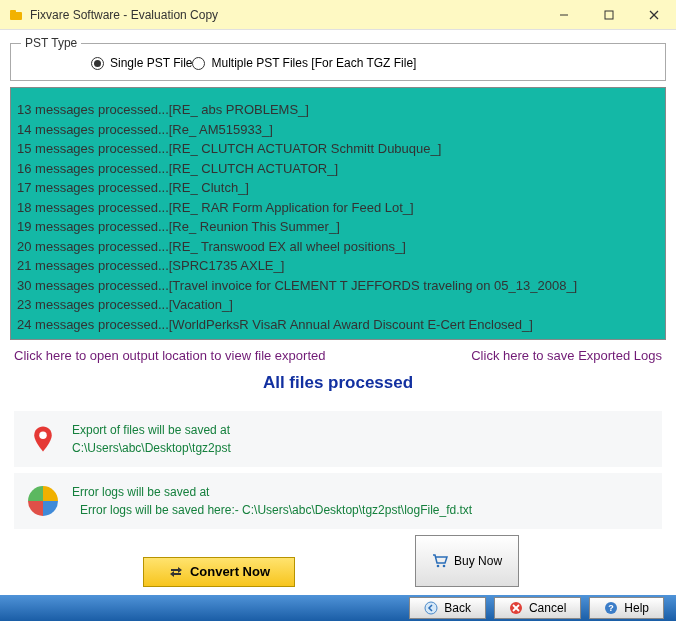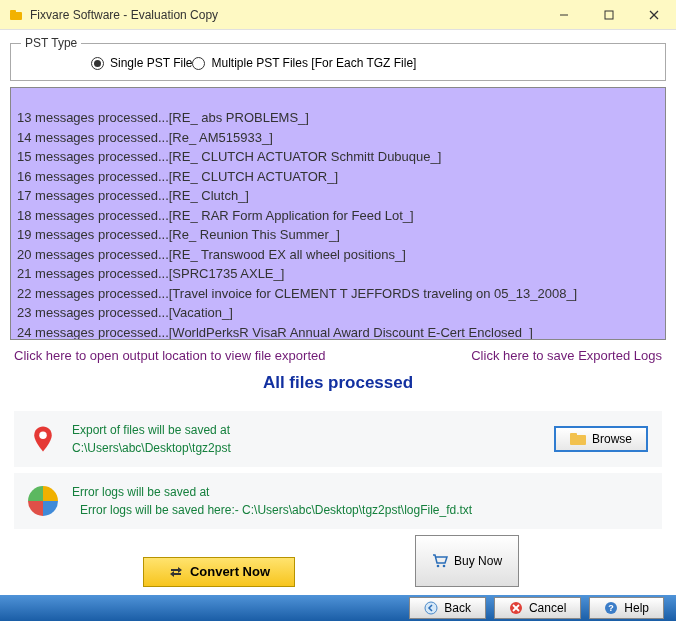--- a/index.html
+++ b/index.html
@@ -9,21 +9,21 @@
 .titlebar .title { flex: 1; font-size: 12px; color: #333; }
 .titlebar .win-btn { width: 45px; height: 30px; display: flex; align-items: center; justify-content: center; cursor: pointer; }
 .content { padding: 6px 10px 0 10px; }
 fieldset.pst-type { border: 1px solid #aaa; padding: 6px 10px 10px 10px; margin-bottom: 6px; }
 fieldset.pst-type legend { font-size: 12px; color: #333; padding: 0 4px; }
 .radio-row { display: flex; padding-left: 70px; align-items: center; }
 .radio-item { display: flex; align-items: center; gap: 6px; cursor: pointer; }
 .radio-outer { width: 13px; height: 13px; border: 1px solid #333; border-radius: 50%; display: flex; align-items: center; justify-content: center; }
 .radio-inner { width: 7px; height: 7px; border-radius: 50%; }
 .radio-inner.checked { background: #333; }
-.log-box { border: 1px solid #888; background: #c4b5fd; height: 253px; overflow-y: scroll; padding: 20px 6px; font-family: Verdana, sans-serif; font-size: 13px; color: #333; line-height: 1.5; margin-bottom: 8px; }
+.log-box { border: 1px solid #888; background: #14b8a6; height: 253px; overflow-y: scroll; padding: 12px 6px; font-family: Verdana, sans-serif; font-size: 13px; color: #333; line-height: 1.5; margin-bottom: 8px; }
 .log-box div { white-space: nowrap; }
 .links-row { display: flex; justify-content: space-between; margin: 6px 4px 10px 4px; }
 .links-row a { color: #701a75; font-size: 13px; cursor: pointer; }
 .status { text-align: center; font-size: 17px; font-weight: bold; color: #1230a0; margin-bottom: 18px; }
 .section-row { display: flex; align-items: center; padding: 10px 14px; background: #f6f7f8; margin: 0 4px 6px 4px; }
 .section-icon { width: 30px; height: 30px; margin-right: 14px; flex-shrink: 0; }
 .section-text { flex: 1; font-size: 12px; color: #15803d; line-height: 1.5; }
 .section-text .indent { padding-left: 8px; }
 .browse-btn { border: 2px solid #2f7cd0; background: linear-gradient(#fff, #e8e8e8); padding: 4px 14px; display: flex; align-items: center; gap: 6px; cursor: pointer; font-size: 12px; }
 .btn { border: 1px solid #888; background: linear-gradient(#fff, #e0e0e0); padding: 5px 16px; display: inline-flex; align-items: center; gap: 6px; cursor: pointer; font-size: 12px; }
@@ -91,21 +91,21 @@
   <div class="log-box" id="log-box">
       <div style="white-space: normal;">13 messages processed...[RE_ abs PROBLEMS_]</div>
       <div style="white-space: normal;">14 messages processed...[Re_ AM515933_]</div>
       <div style="white-space: normal;">15 messages processed...[RE_ CLUTCH ACTUATOR Schmitt Dubuque_]</div>
       <div style="white-space: normal;">16 messages processed...[RE_ CLUTCH ACTUATOR_]</div>
       <div style="white-space: normal;">17 messages processed...[RE_ Clutch_]</div>
       <div style="white-space: normal;">18 messages processed...[RE_ RAR Form Application for Feed Lot_]</div>
       <div style="white-space: normal;">19 messages processed...[Re_ Reunion This Summer_]</div>
       <div style="white-space: normal;">20 messages processed...[RE_ Transwood EX all wheel positions_]</div>
       <div style="white-space: normal;">21 messages processed...[SPRC1735 AXLE_]</div>
-      <div style="white-space: normal;">22 messages processed...[Travel invoice for CLEMENT T JEFFORDS traveling on 05_13_2008_]</div>
+      <div style="white-space: normal;">30 messages processed...[Travel invoice for CLEMENT T JEFFORDS traveling on 05_13_2008_]</div>
       <div style="white-space: normal;">23 messages processed...[Vacation_]</div>
       <div style="white-space: normal;">24 messages processed...[WorldPerksR VisaR Annual Award Discount E-Cert Enclosed_]</div>
       <div style="white-space: normal;">All files processed</div>
     </div>
 
   <div class="links-row">
     <a>Click here to open output location to view file exported</a>
     <a>Click here to save Exported Logs</a>
   </div>
 
@@ -113,27 +113,20 @@
 
   <div class="section-row">
     <svg class="section-icon" viewBox="0 0 24 24">
         <path class="icon-pin" d="M12 2C8 2 5 5 5 9c0 5 7 13 7 13s7-8 7-13c0-4-3-7-7-7z"></path>
         <circle cx="12" cy="9" r="3" fill="#fff"></circle>
       </svg>
     <div class="section-text">
       <div>Export of files will be saved at</div>
       <div>C:\Users\abc\Desktop\tgz2pst</div>
     </div>
-    <button class="browse-btn">
-      <svg class="folder-mini" viewBox="0 0 16 12">
-          <rect x="0" y="2" width="16" height="10" fill="#f2c14e" rx="1"></rect>
-          <rect x="0" y="0" width="7" height="4" fill="#f2c14e" rx="1"></rect>
-        </svg>
-      <span>Browse</span>
-    </button>
   </div>
 
   <div class="section-row">
     <svg class="section-icon" viewBox="0 0 24 24">
       <path class="icon-pie1" d="M12 12 L12 0 A12 12 0 0 1 24 12 Z"></path>
       <path class="icon-pie2" d="M12 12 L24 12 A12 12 0 0 1 12 24 Z"></path>
       <path class="icon-pie3" d="M12 12 L12 24 A12 12 0 0 1 0 12 Z"></path>
       <path class="icon-pie4" d="M12 12 L0 12 A12 12 0 0 1 12 0 Z"></path>
     </svg>
     <div class="section-text">

